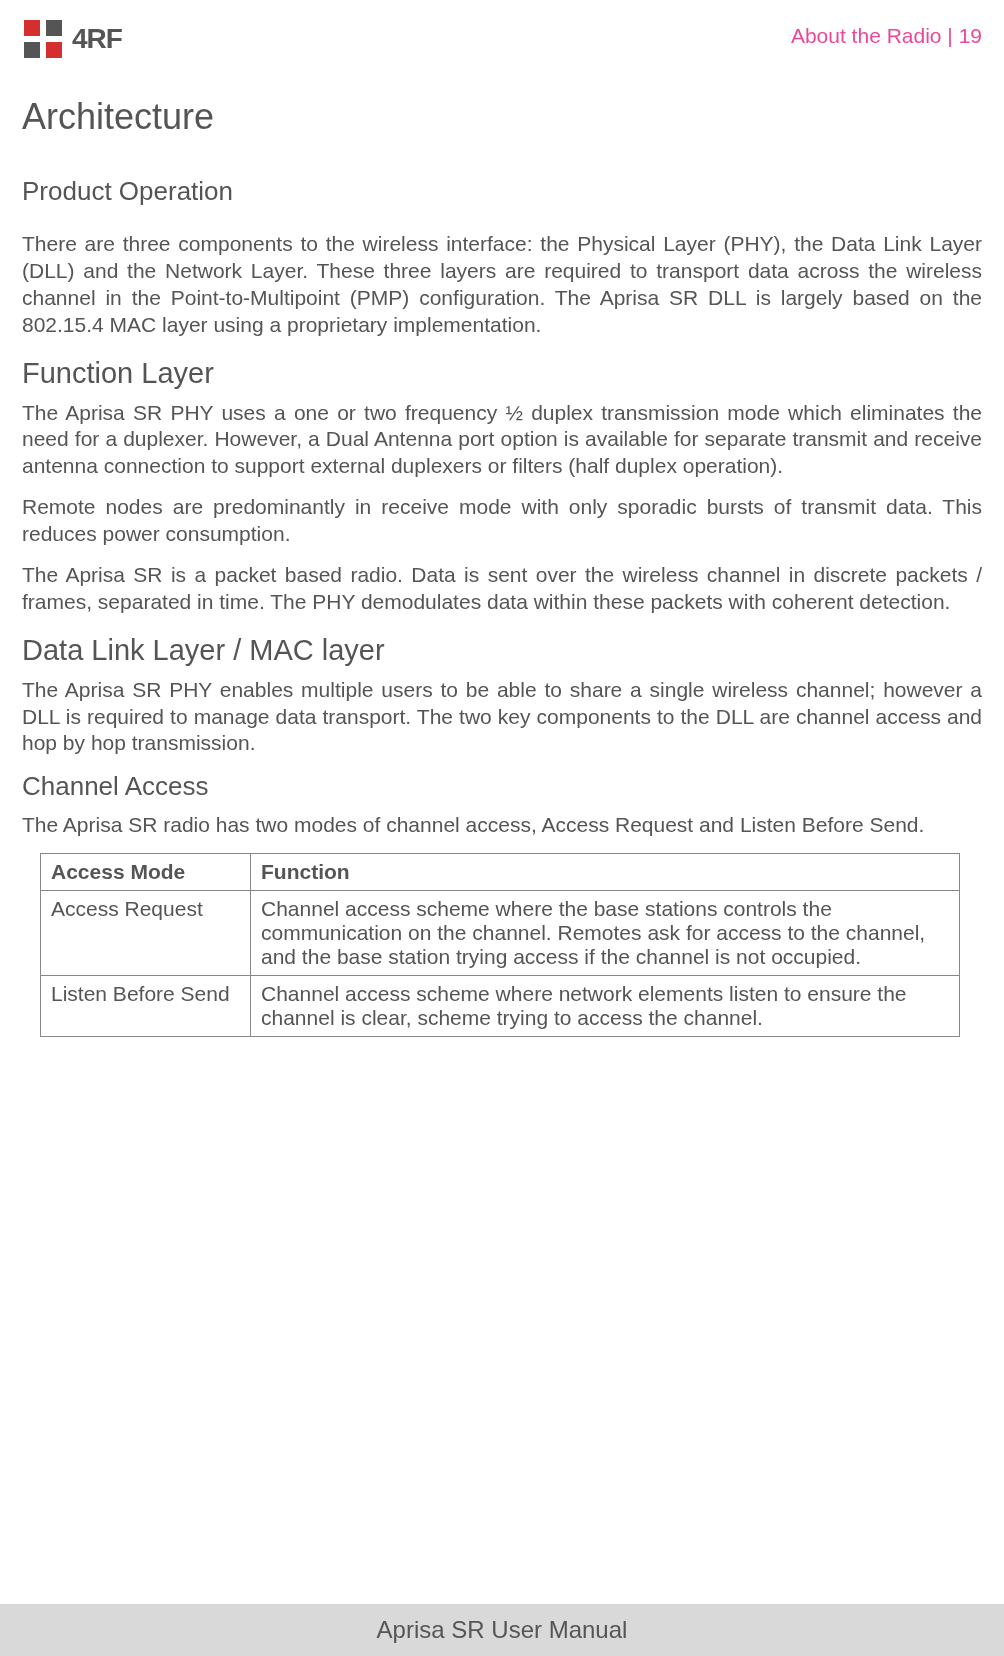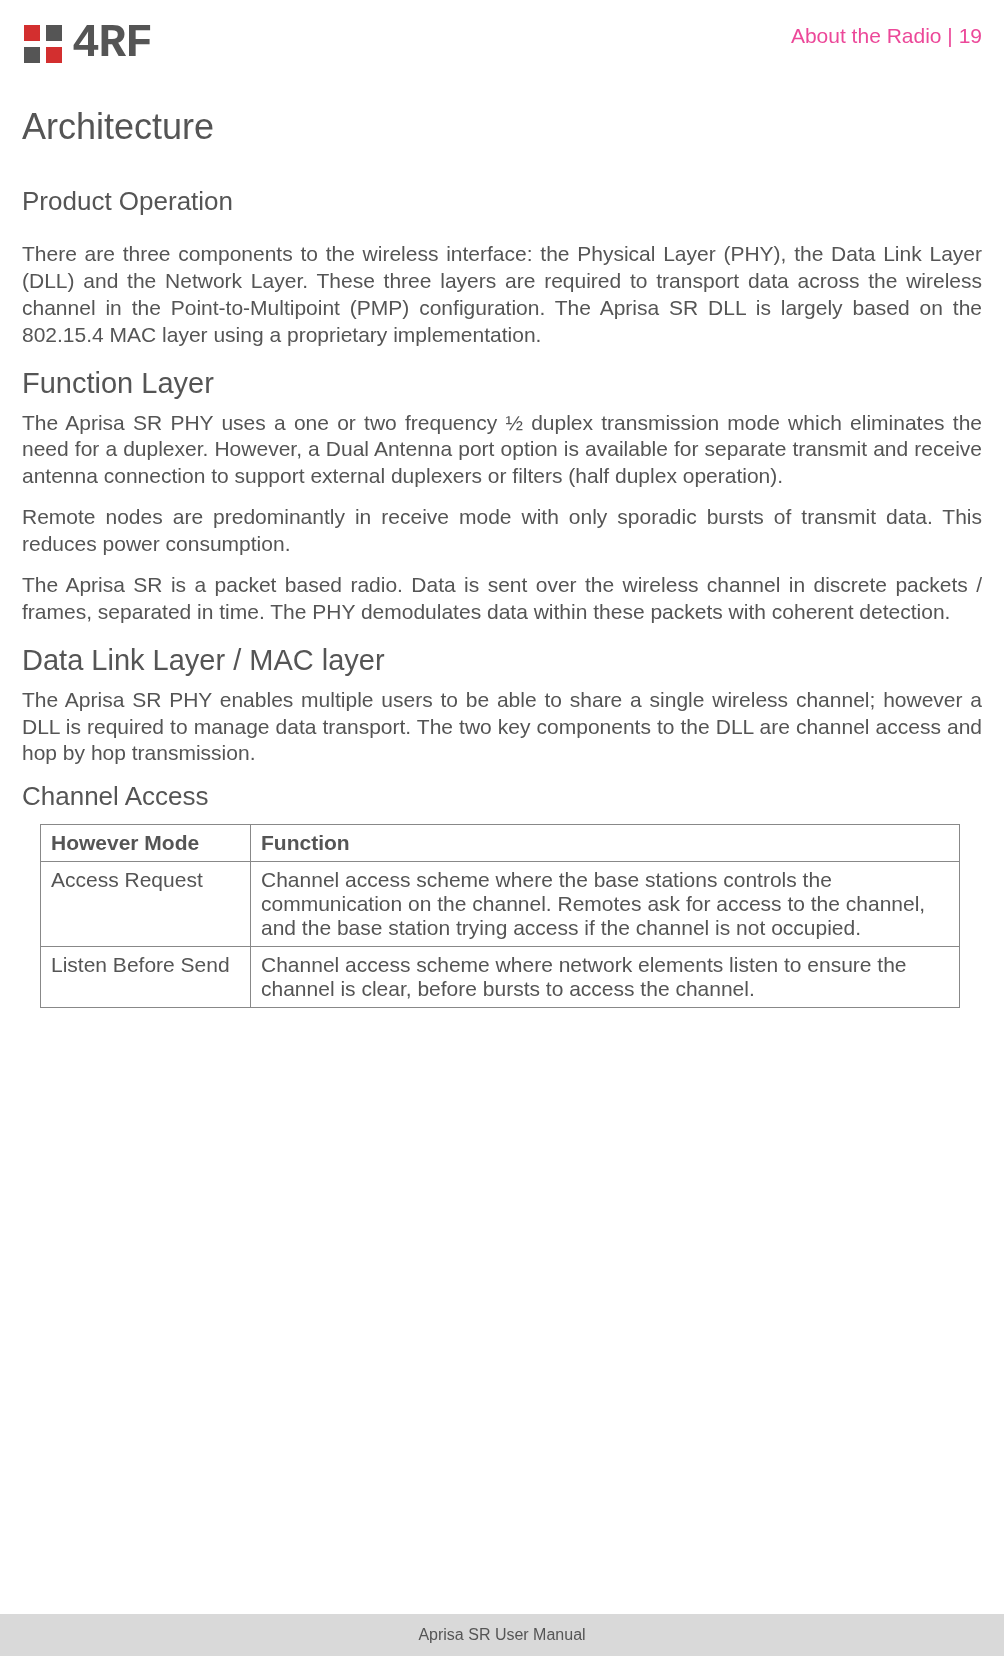--- a/index.html
+++ b/index.html
@@ -23,25 +23,24 @@
       justify-content: space-between;
       align-items: flex-start;
       margin-bottom: 36px;
     }
     .logo {
       display: flex;
       align-items: center;
       gap: 8px;
     }
     .logo-text {
-      font-size: 46px;
+      font-size: 28px;
       font-weight: 700;
       color: #555;
       letter-spacing: -1px;
-      font-family: Liberation Mono, monospace;
     }
     .header-right {
       font-size: 21px;
       color: #ec4899;
       padding-top: 6px;
     }
     h1 {
       font-size: 36px;
       font-weight: 400;
       color: #555;
@@ -93,21 +92,21 @@
       width: 210px;
     }
     .footer {
       position: absolute;
       bottom: 0;
       left: 0;
       width: 1004px;
       background: #d9d9d9;
       text-align: center;
       padding: 12px 0;
-      font-size: 16px;
+      font-size: 24px;
       color: #555;
     }
   </style>
 </head>
 <body>
 
 <div class="page">
   <div class="header-row">
     <div class="logo">
       <svg width="42" height="42" viewBox="0 0 42 42">
@@ -128,32 +127,33 @@
 
   <h2 class="section">Function Layer</h2>
   <p>The Aprisa SR PHY uses a one or two frequency ½ duplex transmission mode which eliminates the need for a duplexer. However, a Dual Antenna port option is available for separate transmit and receive antenna connection to support external duplexers or filters (half duplex operation).</p>
   <p>Remote nodes are predominantly in receive mode with only sporadic bursts of transmit data. This reduces power consumption.</p>
   <p>The Aprisa SR is a packet based radio. Data is sent over the wireless channel in discrete packets / frames, separated in time. The PHY demodulates data within these packets with coherent detection.</p>
 
   <h2 class="section">Data Link Layer / MAC layer</h2>
   <p>The Aprisa SR PHY enables multiple users to be able to share a single wireless channel; however a DLL is required to manage data transport. The two key components to the DLL are channel access and hop by hop transmission.</p>
 
   <h3>Channel Access</h3>
+  <p>The Aprisa SR radio has two modes of channel access, Access Request and Listen Before Send.</p>
 
   <table>
     <tbody>
         <tr>
-      <th class="col-mode">However Mode</th>
+      <th class="col-mode">Access Mode</th>
       <th>Function</th>
     </tr>
     <tr>
       <td class="col-mode">Access Request</td>
       <td>Channel access scheme where the base stations controls the communication on the channel.  Remotes ask for access to the channel, and the base station trying access if the channel is not occupied.</td>
     </tr>
     <tr>
       <td class="col-mode">Listen Before Send</td>
-      <td>Channel access scheme where network elements listen to ensure the channel is clear, before bursts to access the channel.</td>
+      <td>Channel access scheme where network elements listen to ensure the channel is clear, scheme trying to access the channel.</td>
     </tr>
   </tbody>
     </table>
 </div>
 
 <div class="footer">Aprisa SR User Manual</div>
 
 </body></html>

